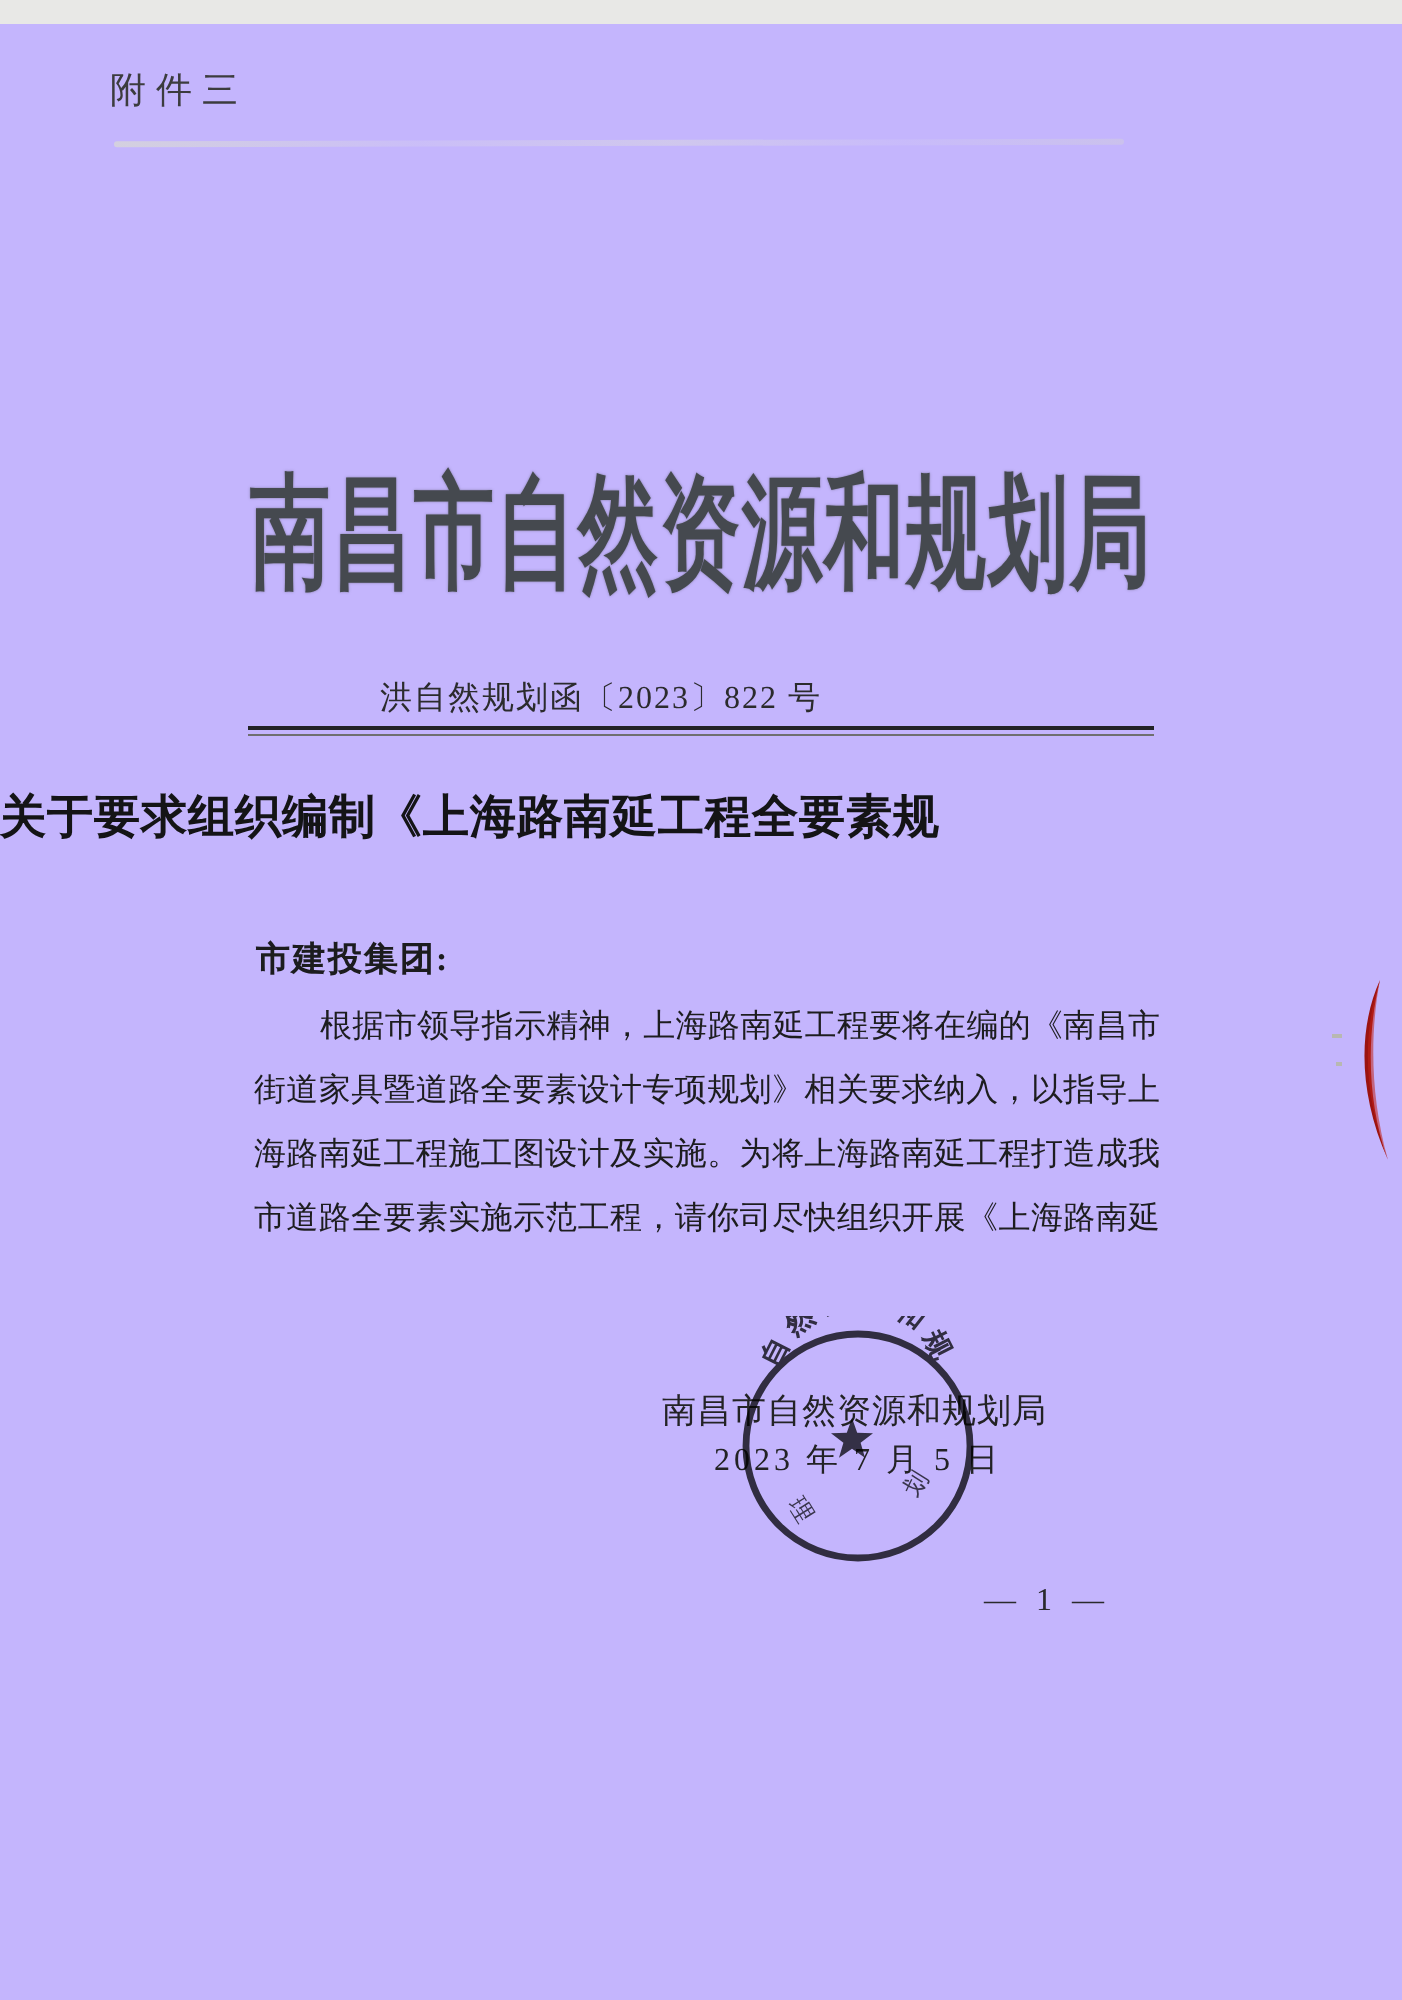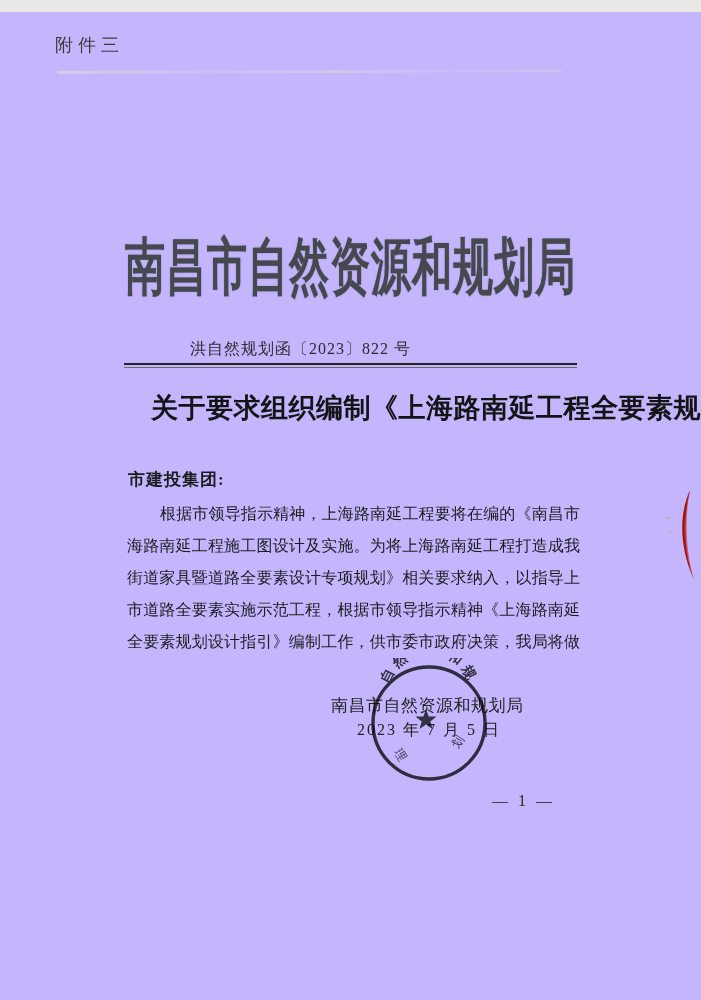--- a/index.html
+++ b/index.html
@@ -29,21 +29,21 @@
   .docnum{
     position:absolute;left:0;top:327px;width:601px;
     text-align:center;font-size:16px;letter-spacing:1px;color:#2b2b2d;
   }
   .rule{
     position:absolute;left:124px;top:351px;width:453px;height:2px;
     border-top:2px solid #232326;border-bottom:1px solid #6f6f6f;
   }
   .title{
     position:absolute;left:0;top:378px;width:701px;
-    text-align:right;font-size:27px;font-weight:bold;
+    text-align:left;font-size:23px;font-weight:bold;
     line-height:37px;color:#141416;letter-spacing:.5px;
   }
   .salutation{
     position:absolute;left:128px;top:456px;
     font-size:17px;font-weight:700;letter-spacing:1px;color:#1c1c1e;
   }
   .para{position:absolute;left:127px;top:486px;width:453px;}
   .pl{
     font-size:16px;line-height:32px;height:32px;color:#1d1d1f;
     text-align:justify;text-align-last:justify;white-space:nowrap;
@@ -97,24 +97,23 @@
   <div class="rule"></div>
 
   <div class="title">
     <div>关于要求组织编制《上海路南延工程全要素规</div>
   </div>
 
   <div class="salutation">市建投集团:</div>
 
   <div class="para">
     <div class="pl indent">根据市领导指示精神，上海路南延工程要将在编的《南昌市</div>
+    <div class="pl">街道家具暨道路全要素设计专项规划》相关要求纳入，以指导上</div>
     <div class="pl">海路南延工程施工图设计及实施。为将上海路南延工程打造成我</div>
-    <div class="pl">街道家具暨道路全要素设计专项规划》相关要求纳入，以指导上</div>
-    <div class="pl">市道路全要素实施示范工程，根据市领导指示精神《上海路南延</div>
-    <div class="pl">全要素规划设计指引》编制工作，供市委市政府决策，我局将做</div>
+    <div class="pl">市道路全要素实施示范工程，请你司尽快组织开展《上海路南延</div>
   </div>
 
   <div class="sig-agency">南昌市自然资源和规划局</div>
   <div class="sig-date">2023 年 7 月 5 日</div>
 
   <svg class="seal" viewBox="0 0 130 130" xmlns="http://www.w3.org/2000/svg">
     <circle class="ring" cx="65" cy="65" r="56"></circle>
     <path id="sealArc" d="M 26.5 51 A 41 41 0 1 1 103.5 51" fill="none"></path>
     <text class="sealtext">
       <textPath href="#sealArc" startOffset="50%" text-anchor="middle">自然资源和规</textPath>

